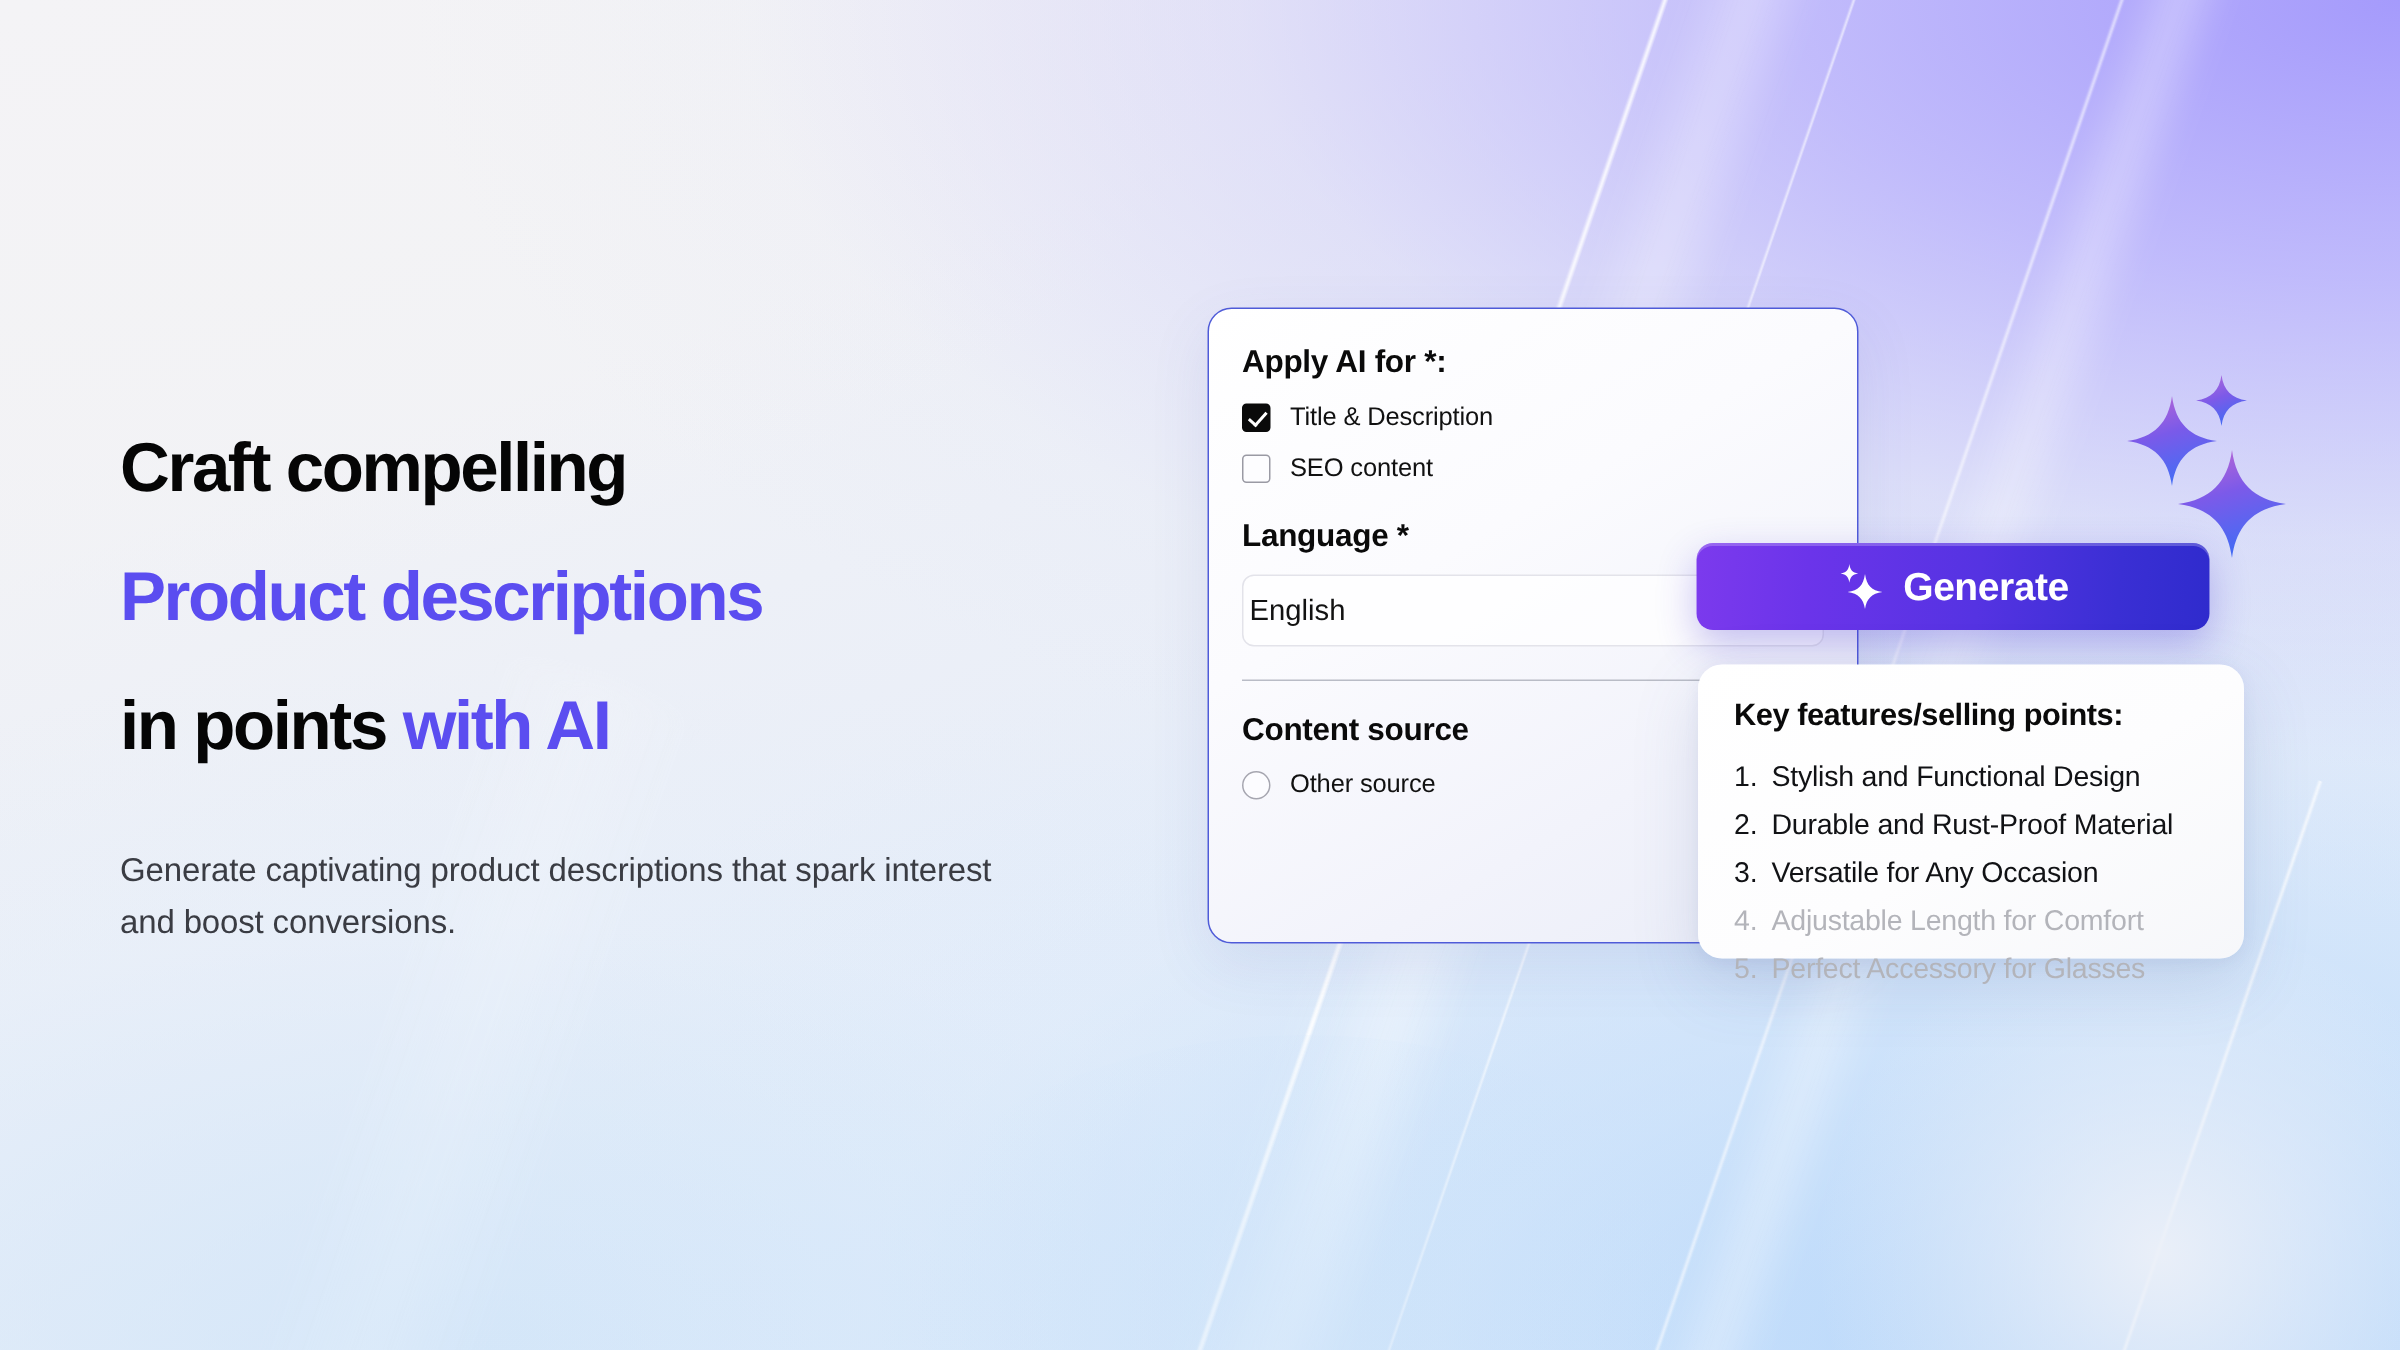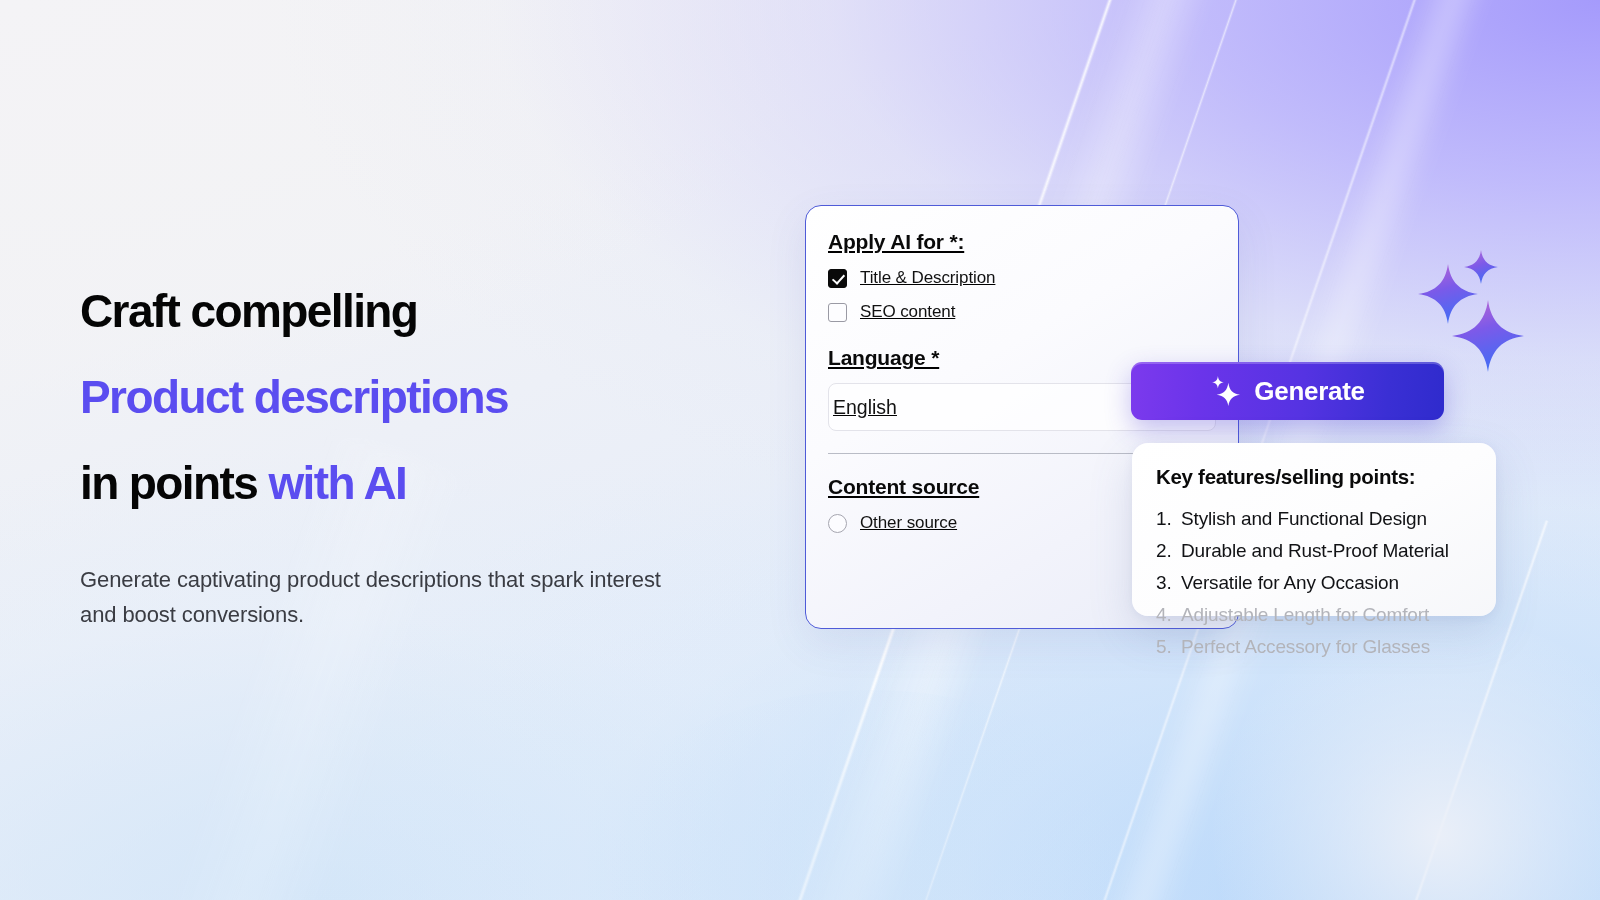--- a/index.html
+++ b/index.html
@@ -93,21 +93,21 @@
     left: 805px;
     top: 205px;
     width: 434px;
     height: 424px;
     border-radius: 16px;
     border: 1.6px solid #4f5bd8;
     background: linear-gradient(150deg, #ffffff 0%, #fbfbfe 38%, #f2f3fb 72%, #eaedf8 100%);
     box-shadow: 0 14px 40px rgba(80,90,170,0.10);
     overflow: hidden;
   }
-  #form-card-inner { padding: 24px 22px 0 22px; text-decoration: underline; }
+  #form-card-inner { padding: 24px 22px 0 22px; }
 
   .field-label {
     font-size: 21px;
     font-weight: 700;
     color: #0a0a0a;
     letter-spacing: -0.2px;
   }
 
   .option-row {
     display: flex;
@@ -187,21 +187,21 @@
     background: #b9bcc6;
     width: 100%;
   }
   #content-source-block { margin-top: 21px; }
 
   
   #generate-button {
     position: absolute;
     left: 1131px;
     top: 362px;
-    width: 313px;
+    width: 342px;
     height: 58px;
     border: none;
     border-radius: 11px;
     background: linear-gradient(95deg, #7c3aed 0%, #6b34ea 22%, #5533e2 55%, #3a2fd4 82%, #2f2bcd 100%);
     color: #ffffff;
     font-family: "Liberation Sans", sans-serif;
     font-size: 26px;
     font-weight: 700;
     letter-spacing: -0.3px;
     display: flex;
@@ -212,21 +212,21 @@
     box-shadow: 0 10px 26px rgba(70,50,210,0.30), 0 2px 0 rgba(255,255,255,0.22) inset;
   }
   #generate-button .spark-wrap { display: flex; width: 30px; height: 30px; }
 
   
   #features-card {
     position: absolute;
     left: 1132px;
     top: 443px;
     width: 364px;
-    height: 173px;
+    height: 196px;
     border-radius: 16px;
     background: linear-gradient(150deg, #ffffff 0%, #fdfdfe 55%, #f6f7fa 100%);
     box-shadow: 0 16px 44px rgba(90,105,160,0.17), 0 2px 10px rgba(90,105,160,0.08);
     padding: 22px 24px 0 24px;
   }
   #features-title {
     font-size: 20.5px;
     font-weight: 700;
     color: #0a0a0a;
     letter-spacing: -0.3px;

